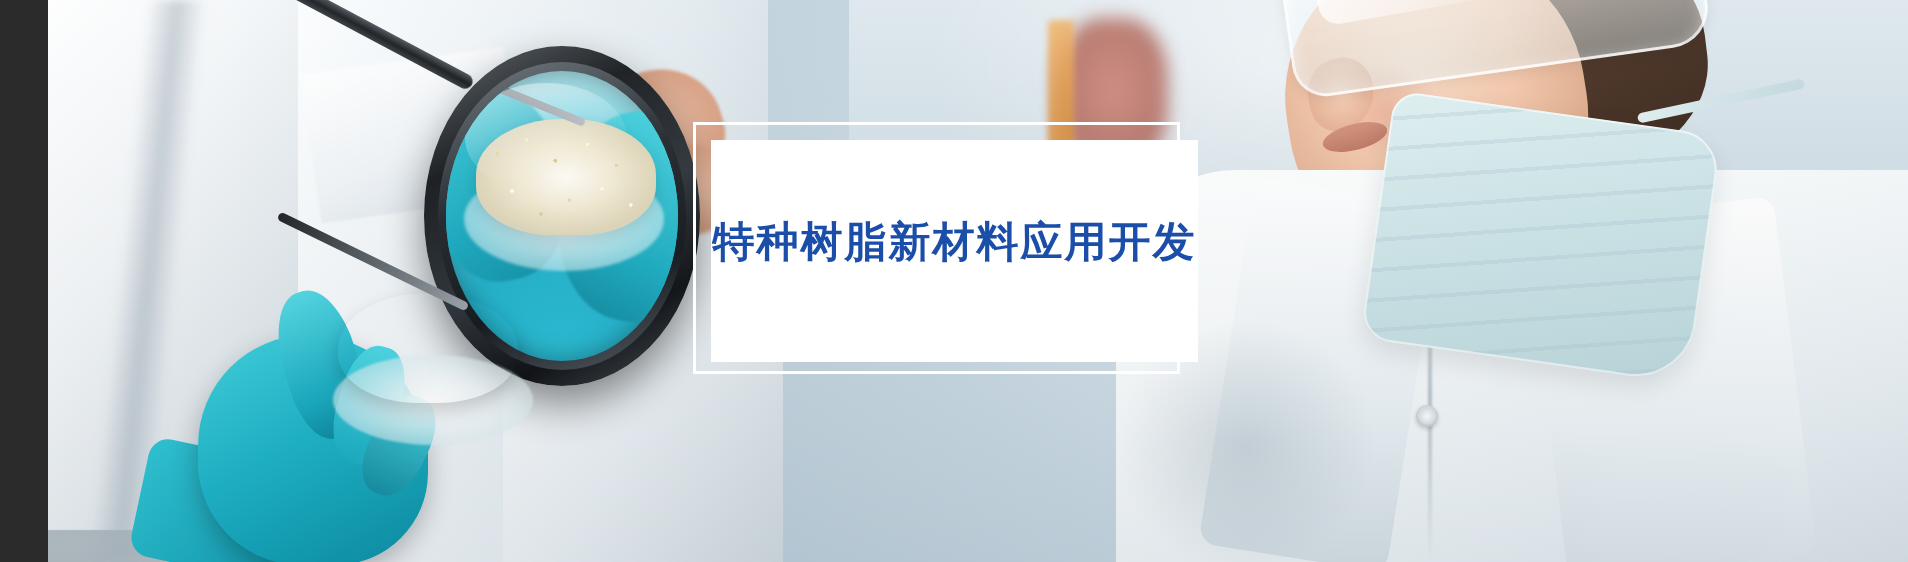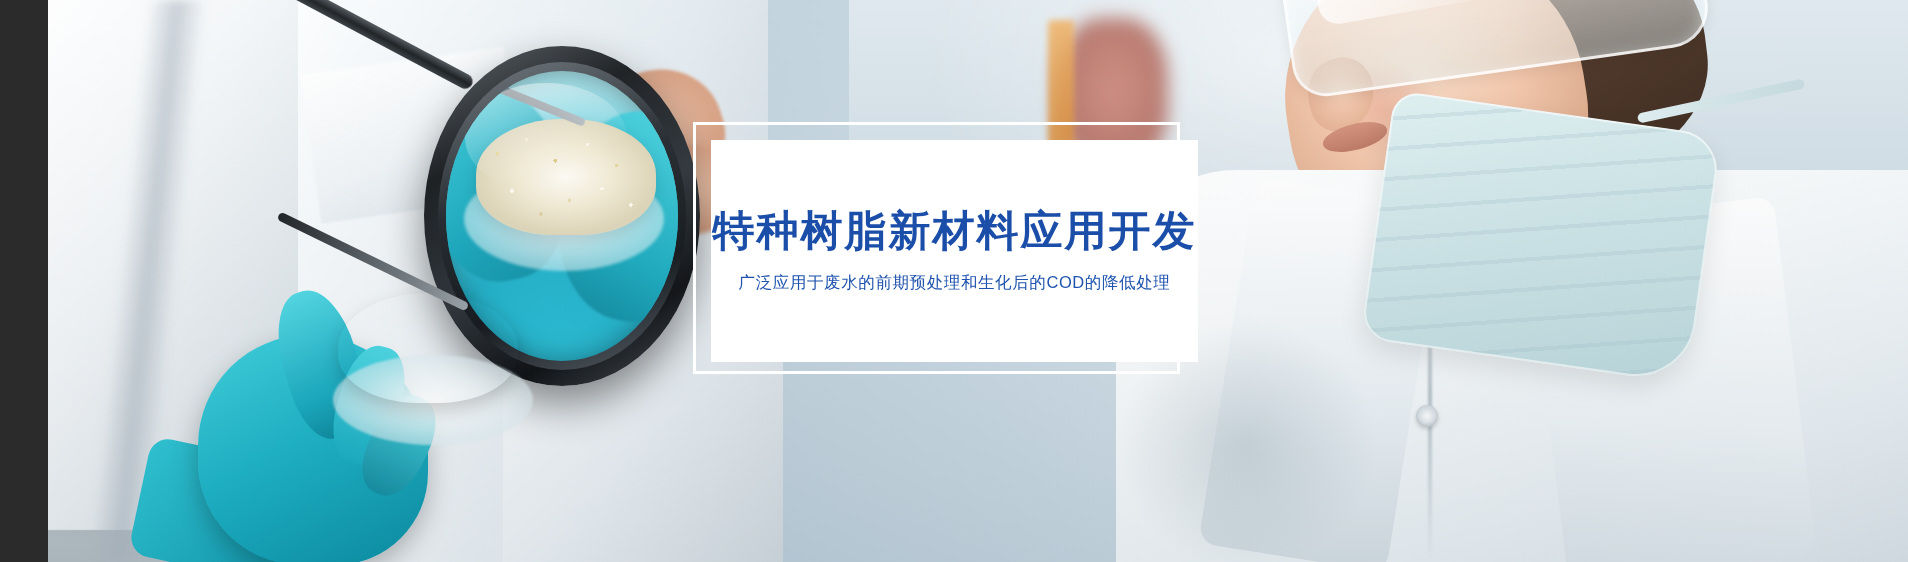--- a/index.html
+++ b/index.html
@@ -452,16 +452,15 @@
       <div class="shoulder-shadow"></div>
     </div>
 
     <div class="grade"></div>
   </div>
 
   <div class="panel-frame"></div>
 
   <div class="panel-card">
     <h1 class="panel-title">特种树脂新材料应用开发</h1>
-    <p class="panel-sub">广泛应用于废水的前期预处理和生化后的COD的降低处理</p>
   </div>
 
 </div>
 
 </body></html>

